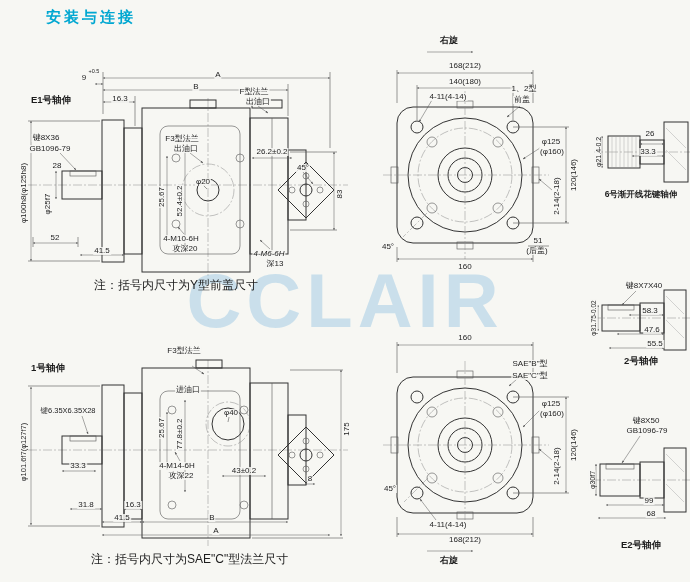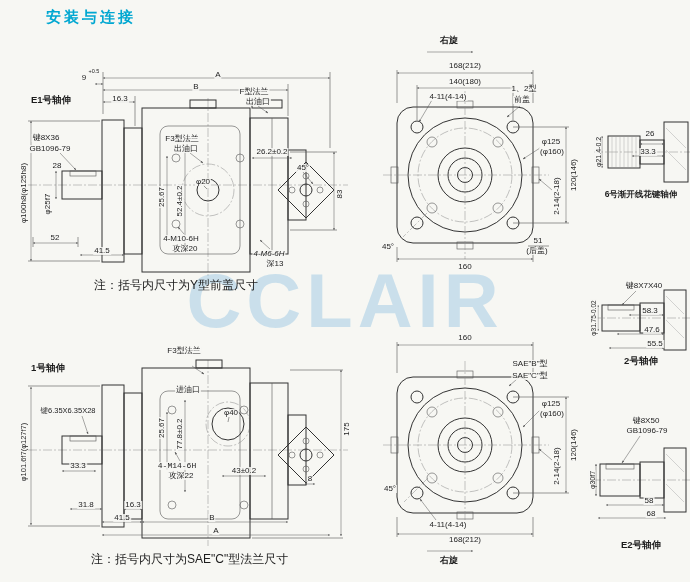--- a/index.html
+++ b/index.html
@@ -345,21 +345,21 @@
       <span class="dim" style="left: 537px; top: 251px; transform: translate(-50%, -50%);">(后盖)</span>
       <span class="dim" style="left: 388px; top: 247px; transform: translate(-50%, -50%);">45°</span>
       <span class="dim" style="left: 184px; top: 351px; transform: translate(-50%, -50%);">F3型法兰</span>
       <span class="dim" style="left: 188px; top: 361px; transform: translate(-50%, -50%); margin-top: 29px;">进油口</span>
       <span class="dim" style="left: 68px; top: 411px; font-size: 7.5px; transform: translate(-50%, -50%);">键6.35X6.35X28</span>
       <span class="dim" style="left: 24px; top: 452px; font-size: 7.5px; transform: translate(-50%, -50%) rotate(-90deg);">φ101.6f7(φ127f7)</span>
       <span class="dim" style="left: 78px; top: 466px; transform: translate(-50%, -50%);">33.3</span>
       <span class="dim" style="left: 162px; top: 428px; transform: translate(-50%, -50%) rotate(-90deg);">25.67</span>
       <span class="dim" style="left: 180px; top: 434px; transform: translate(-50%, -50%) rotate(-90deg);">77.8±0.2</span>
       <span class="dim" style="left: 231px; top: 413px; transform: translate(-50%, -50%);">φ40</span>
-      <span class="dim" style="left: 177px; top: 466px; transform: translate(-50%, -50%); font-family: Liberation Mono, monospace;">4-M14-6H</span>
+      <span class="dim" style="left: 177px; top: 466px; transform: translate(-50%, -50%);">4-M14-6H</span>
       <span class="dim" style="left: 181px; top: 476px; transform: translate(-50%, -50%);">攻深22</span>
       <span class="dim" style="left: 244px; top: 471px; transform: translate(-50%, -50%);">43±0.2</span>
       <span class="dim" style="left: 310px; top: 479px; transform: translate(-50%, -50%);">8</span>
       <span class="dim" style="left: 347px; top: 429px; transform: translate(-50%, -50%) rotate(-90deg);">175</span>
       <span class="dim" style="left: 86px; top: 505px; transform: translate(-50%, -50%);">31.8</span>
       <span class="dim" style="left: 133px; top: 505px; transform: translate(-50%, -50%);">16.3</span>
       <span class="dim" style="left: 122px; top: 518px; transform: translate(-50%, -50%);">41.5</span>
       <span class="dim" style="left: 212px; top: 518px; transform: translate(-50%, -50%);">B</span>
       <span class="dim" style="left: 216px; top: 531px; transform: translate(-50%, -50%);">A</span>
       <span class="dim" style="left: 465px; top: 338px; transform: translate(-50%, -50%);">160</span>
@@ -376,17 +376,17 @@
       <span class="dim" style="left: 648px; top: 152px; transform: translate(-50%, -50%);">33.3</span>
       <span class="dim" style="left: 598px; top: 152px; font-size: 7px; transform: translate(-50%, -50%) rotate(-90deg);">φ21.4-0.2</span>
       <span class="dim" style="left: 644px; top: 286px; transform: translate(-50%, -50%);">键8X7X40</span>
       <span class="dim" style="left: 650px; top: 311px; transform: translate(-50%, -50%);">58.3</span>
       <span class="dim" style="left: 652px; top: 330px; transform: translate(-50%, -50%);">47.6</span>
       <span class="dim" style="left: 655px; top: 344px; transform: translate(-50%, -50%);">55.5</span>
       <span class="dim" style="left: 594px; top: 318px; font-size: 6.5px; transform: translate(-50%, -50%) rotate(-90deg);">φ31.75-0.02</span>
       <span class="dim" style="left: 646px; top: 421px; transform: translate(-50%, -50%);">键8X50</span>
       <span class="dim" style="left: 647px; top: 431px; transform: translate(-50%, -50%);">GB1096-79</span>
       <span class="dim" style="left: 592px; top: 480px; font-size: 7px; transform: translate(-50%, -50%) rotate(-90deg);">φ30f7</span>
-      <span class="dim" style="left: 649px; top: 501px; transform: translate(-50%, -50%);">58</span>
+      <span class="dim" style="left: 649px; top: 501px; transform: translate(-50%, -50%);">99</span>
       <span class="dim" style="left: 651px; top: 514px; transform: translate(-50%, -50%);">68</span>
     </div>
 
 </div>
 
 </body></html>

